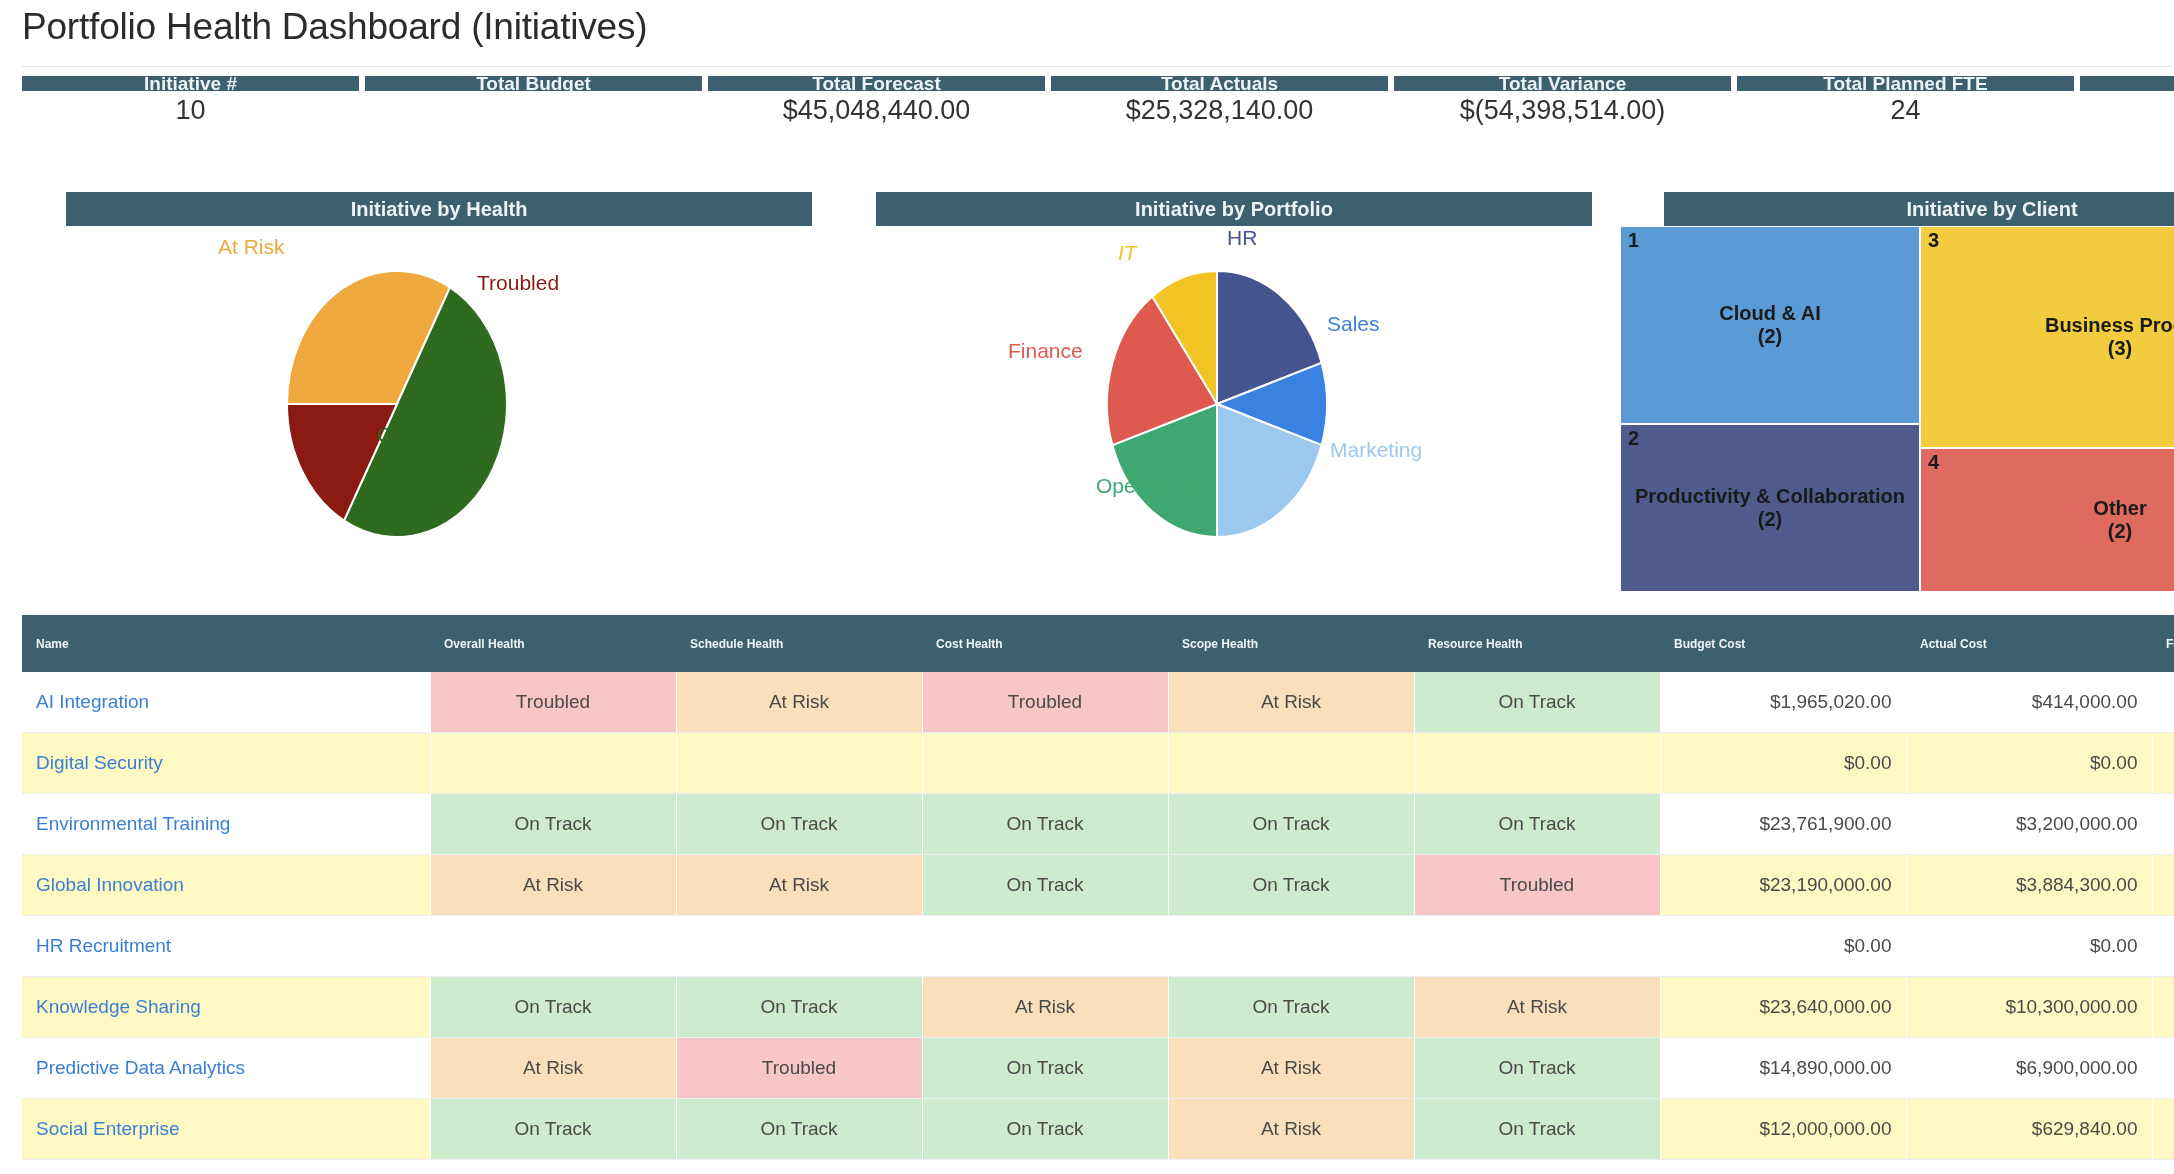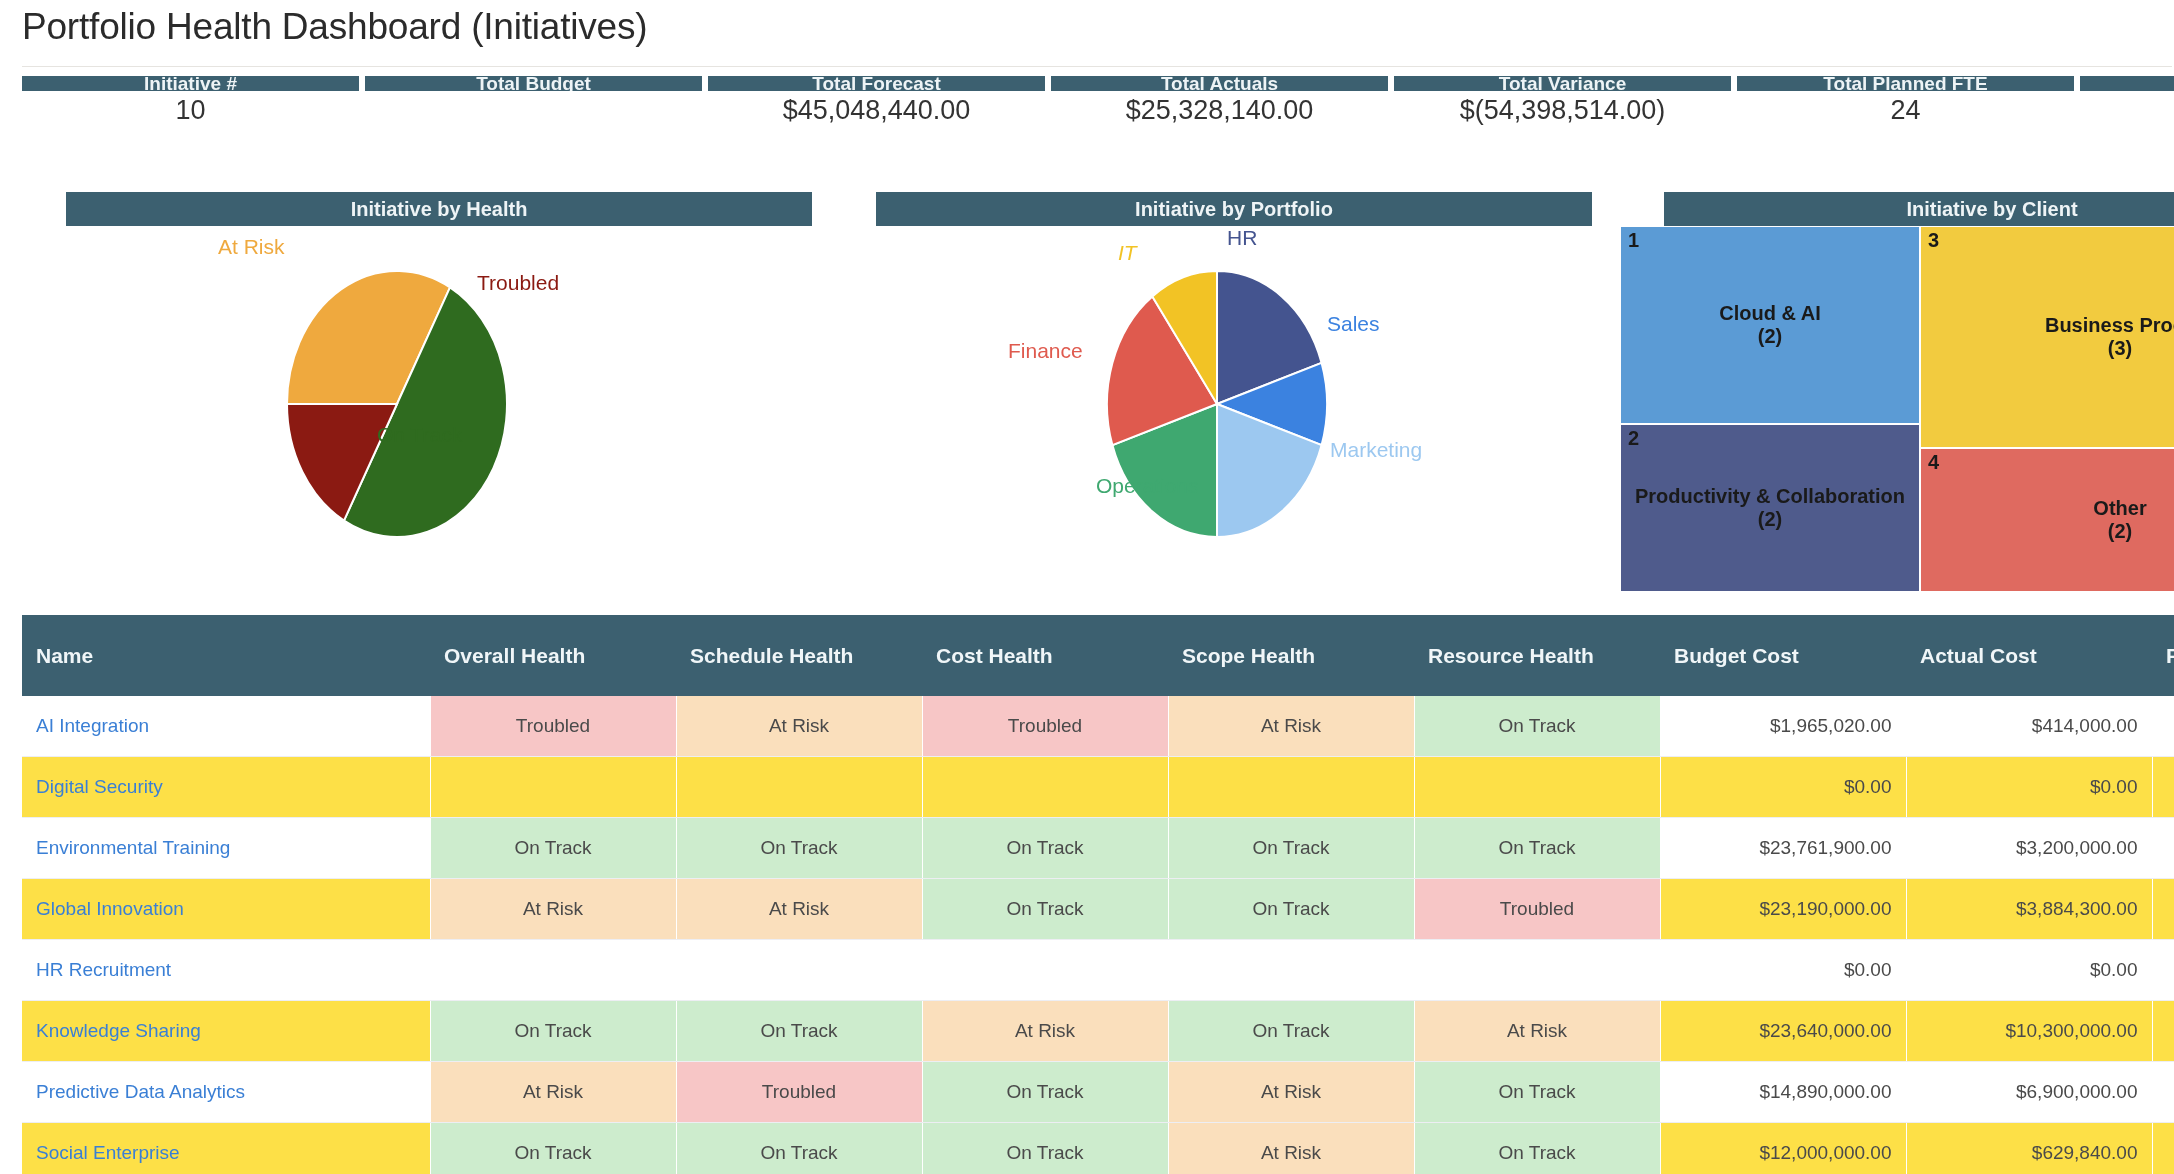--- a/index.html
+++ b/index.html
@@ -168,39 +168,39 @@
     overflow: hidden;
   }
   table.grid {
     border-collapse: collapse;
     table-layout: fixed;
     width: 2280px;
   }
   table.grid thead th {
     background: #3c6070;
     color: #f0f6f8;
-    font-size: 21px;
+    font-size: 12px;
     font-weight: bold;
     height: 57px;
-    padding: 12px 14px;
+    padding: 0 14px;
     text-align: left;
     vertical-align: middle;
     white-space: nowrap;
   }
   table.grid tbody td {
     height: 60px;
     font-size: 19px;
     padding: 0 14px;
     vertical-align: middle;
     white-space: nowrap;
     border-bottom: 1px solid #edeef3;
     border-right: 1px solid #ffffff;
   }
   tr.row-even td { background: #ffffff; }
-  tr.row-odd  td { background: #fde047; }
+  tr.row-odd  td { background: #fef9c3; }
 
   td.col-name { color: #3a7fd5; font-size: 19px; }
   td.health { text-align: center; color: #4a4a4a; }
   td.money  { text-align: right; color: #4a4a4a; }
 
   td.h-ontrack  { background: #cdeccd !important; }
   td.h-atrisk   { background: #fadfbc !important; }
   td.h-troubled { background: #f7c6c6 !important; }
 
   .col-w-name  { width: 380px; }

